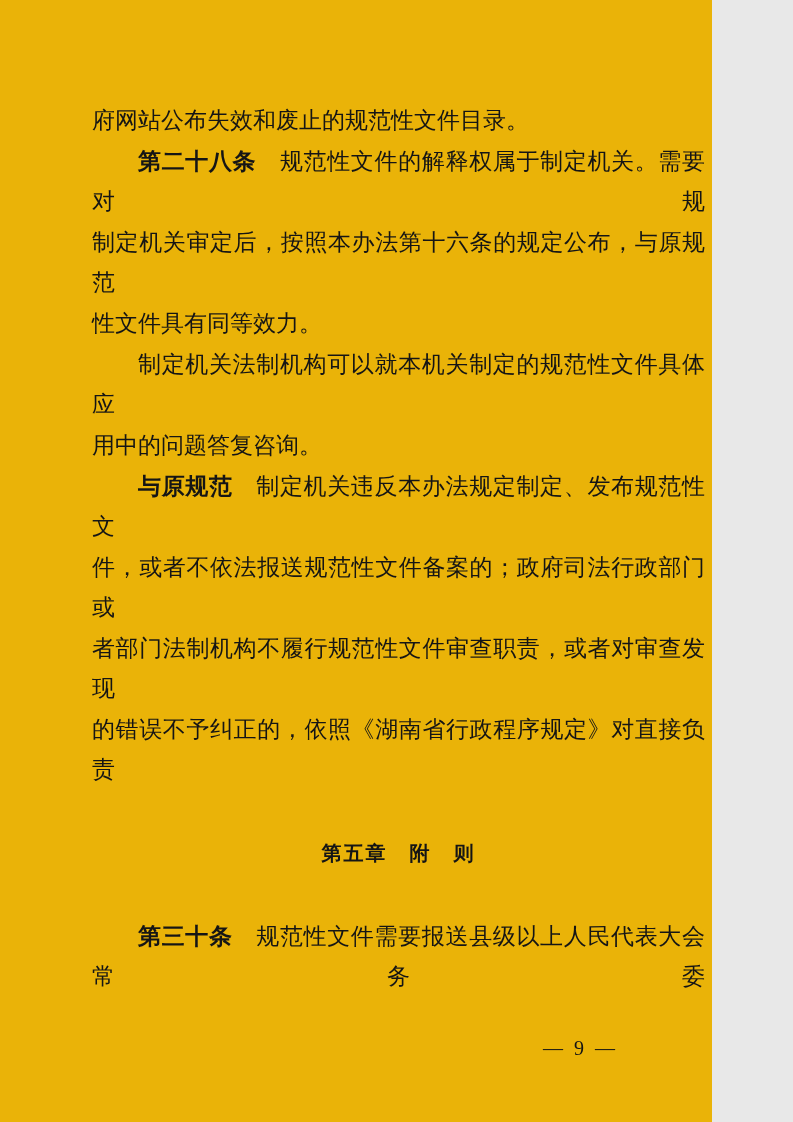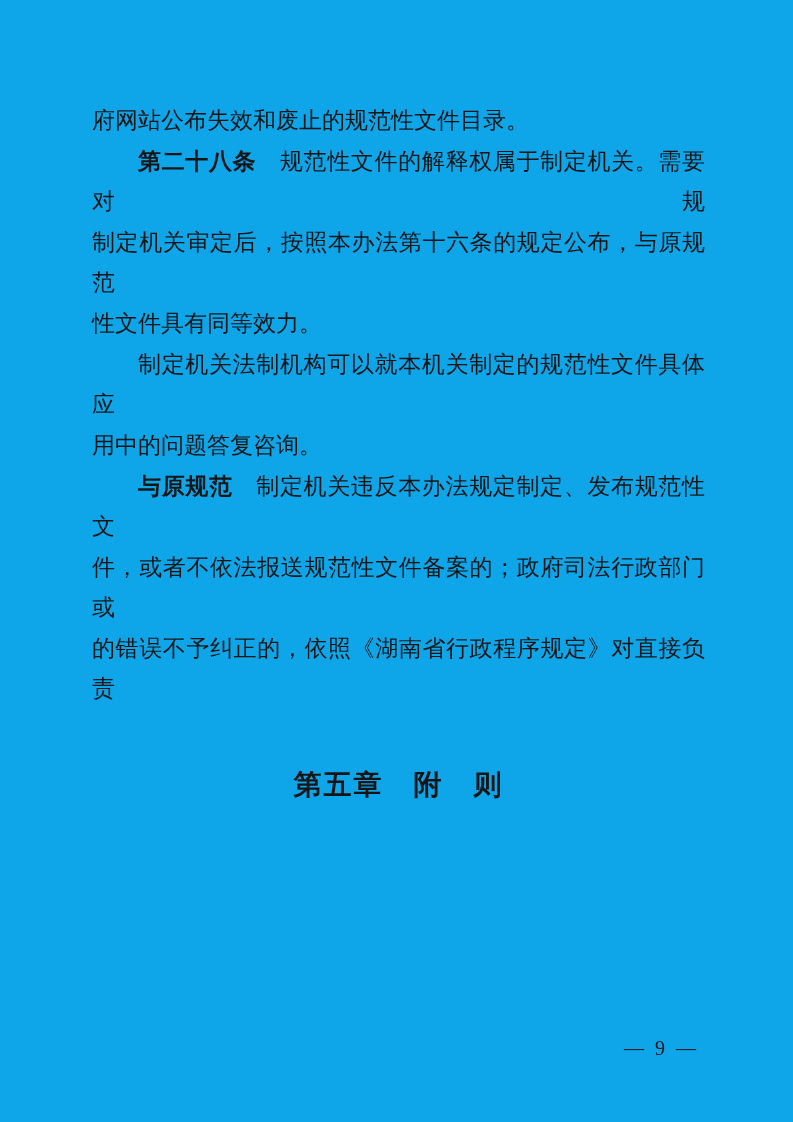--- a/index.html
+++ b/index.html
@@ -2,23 +2,23 @@
 <html><head>
 <meta charset="utf-8">
 <style>
   html, body {
     margin: 0;
     padding: 0;
     background: #e8e8e8;
   }
   .doc-page {
     position: relative;
-    width: 793px;
+    width: 712px;
     height: 1122px;
-    background: #0ea5e9;
+    background: #eab308;
     overflow: hidden;
     font-family: "Liberation Serif", "DejaVu Serif", serif;
     color: #151515;
   }
   .text-block {
     position: absolute;
     left: 92px;
     top: 100px;
     width: 613px;
   }
@@ -33,23 +33,23 @@
     text-align-last: left;
   }
   .line.indent {
     text-indent: 46px;
   }
   .art-num {
     font-weight: 700;
     font-family: "Liberation Sans", "DejaVu Sans", sans-serif;
   }
   .chapter-heading {
-    margin-top: 56px;
+    margin-top: 43px;
     margin-bottom: 43px;
-    font-size: 28px;
+    font-size: 20px;
     line-height: 40px;
     text-align: right;
     text-align-last: center;
     font-weight: 700;
     font-family: "Liberation Sans", "DejaVu Sans", sans-serif;
     letter-spacing: 2px;
   }
   .page-number {
     position: absolute;
     top: 1034px;
@@ -68,22 +68,24 @@
   <div class="text-block">
 
     <div class="line end"><span class="art-num"></span><span>府网站公布失效和废止的规范性文件目录。</span></div>
     <div class="line indent"><span class="art-num">第二十八条</span><span>　规范性文件的解释权属于制定机关。需要对规</span></div>
     <div class="line"><span class="art-num"></span><span>制定机关审定后，按照本办法第十六条的规定公布，与原规范</span></div>
     <div class="line end"><span class="art-num"></span><span>性文件具有同等效力。</span></div>
     <div class="line indent"><span class="art-num"></span><span>制定机关法制机构可以就本机关制定的规范性文件具体应</span></div>
     <div class="line end"><span class="art-num"></span><span>用中的问题答复咨询。</span></div>
     <div class="line indent"><span class="art-num">与原规范</span><span>　制定机关违反本办法规定制定、发布规范性文</span></div>
     <div class="line"><span class="art-num"></span><span>件，或者不依法报送规范性文件备案的；政府司法行政部门或</span></div>
+    <div class="line"><span class="art-num"></span><span>者部门法制机构不履行规范性文件审查职责，或者对审查发现</span></div>
     <div class="line"><span class="art-num"></span><span>的错误不予纠正的，依照《湖南省行政程序规定》对直接负责</span></div>
 
     <div class="chapter-heading">第五章　附　则</div>
 
+    <div class="line indent"><span class="art-num">第三十条</span><span>　规范性文件需要报送县级以上人民代表大会常务委</span></div>
     <div class="line end"><span class="art-num"></span></div>
 
   </div>
 
   <div class="page-number">— 9 —</div>
 </div>
 
 </body></html>

